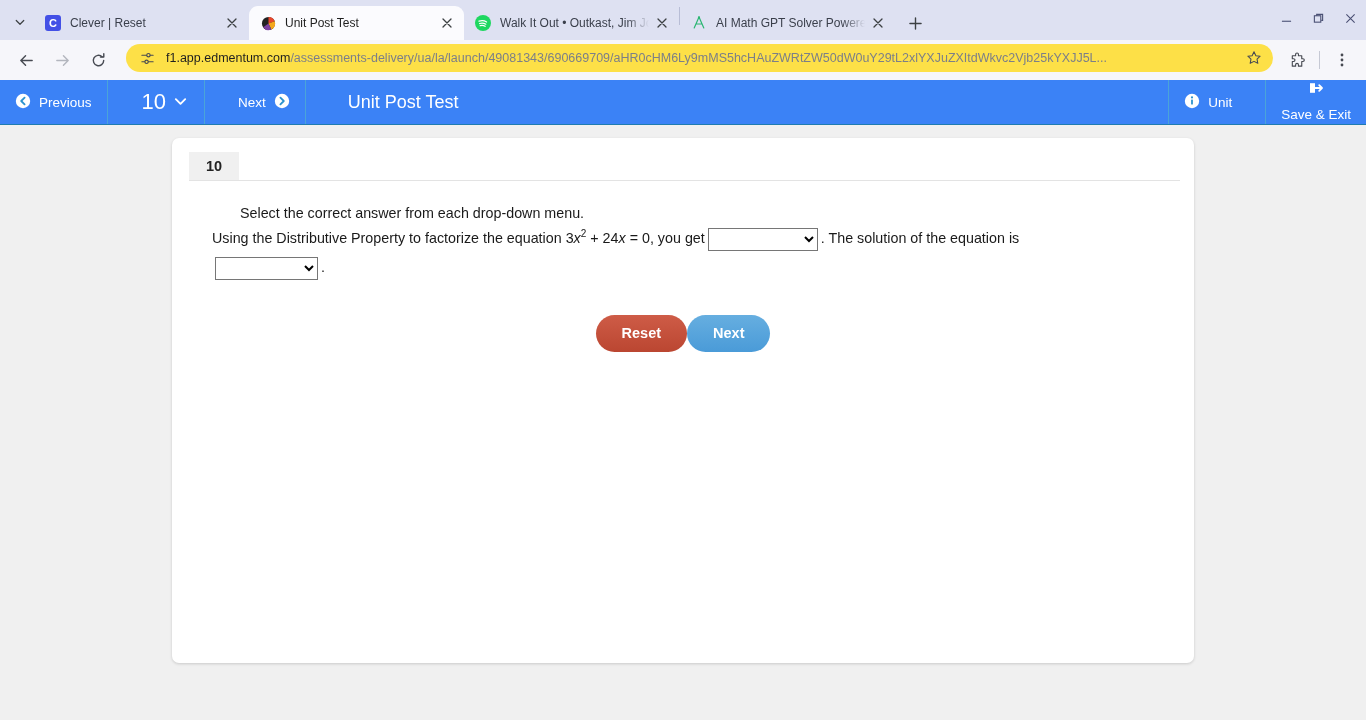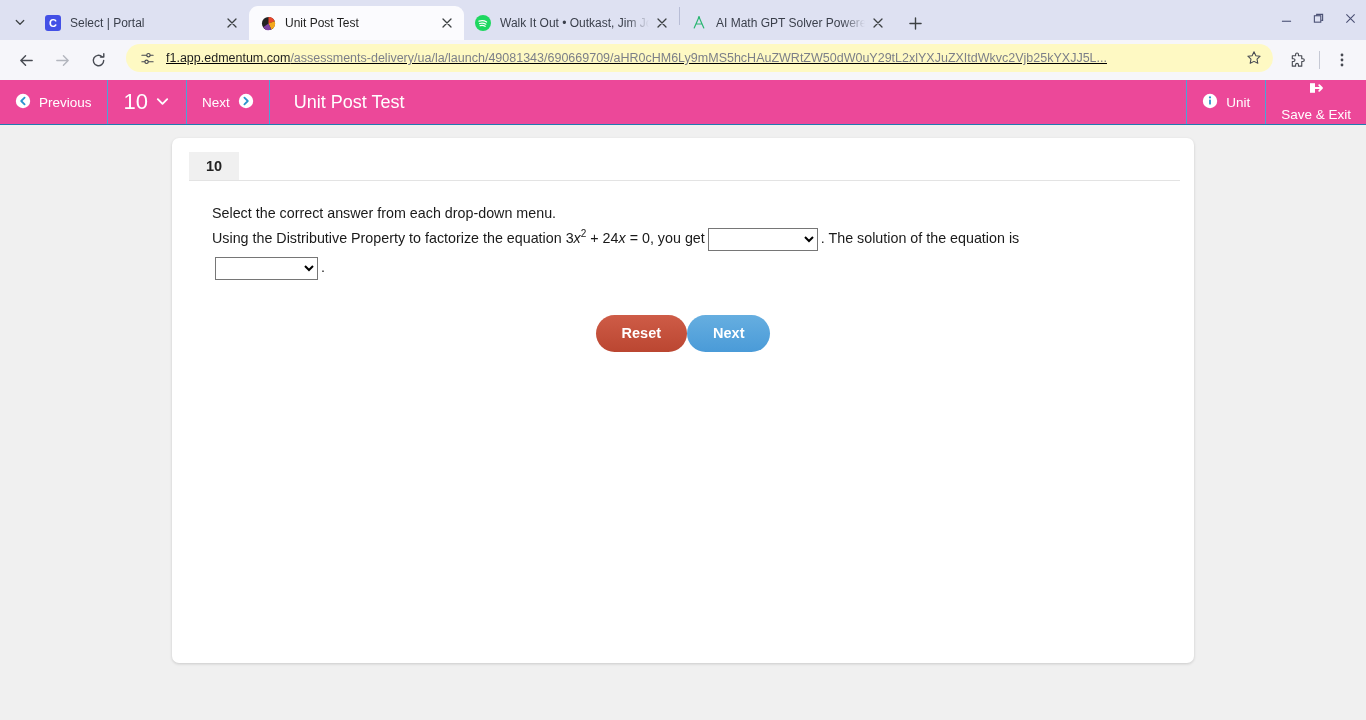--- a/index.html
+++ b/index.html
@@ -104,28 +104,27 @@
     width: 30px; height: 30px;
     display: flex; align-items: center; justify-content: center;
     border-radius: 50%;
     margin: 0 3px;
     color: #474a52;
   }
   .navbtn.disabled { color: #b3b6be; }
   .omnibox {
     flex: 1 1 auto;
     height: 28px;
-    background: #fef9c3;
+    background: #fde047;
     border-radius: 14px;
     display: flex;
     align-items: center;
     margin: 0 8px 4px 10px;
     padding: 0 6px 0 12px;
     overflow: hidden;
-    text-decoration: underline;
   }
   .omni-icon {
     width: 18px; height: 18px;
     flex: 0 0 18px;
     display: flex; align-items: center; justify-content: center;
     margin-right: 10px;
     color: #474a52;
   }
   .omni-url {
     flex: 1 1 auto;
@@ -149,25 +148,26 @@
     width: 30px; height: 30px;
     display: flex; align-items: center; justify-content: center;
     color: #474a52;
     margin: 0 1px;
   }
   .tb-div { width: 1px; height: 18px; background: #c6c9d4; margin: 0 6px; }
 
   
   #app-header {
     height: 45px;
-    background: #ec4899;
+    background: #3b82f6;
     display: flex;
     align-items: stretch;
     color: #ffffff;
     border-bottom: 1px solid #1f7cb0;
+    gap: 18px;
   }
   .hdr-btn {
     display: flex;
     align-items: center;
     gap: 8px;
     padding: 0 15px;
     font-size: 13.5px;
     border-right: 1px solid #4aa4d8;
     white-space: nowrap;
   }
@@ -218,20 +218,21 @@
     border-bottom: 1px solid #e3e3e3;
     margin: 0 14px 0 17px;
     position: relative;
     top: -1px;
   }
   .q-body { padding: 21px 40px 0 40px; }
   .q-instruction {
     font-size: 14.3px;
     color: #1a1a1a;
     line-height: 1.5;
+    margin-left: 28px;
   }
   .q-stem {
     font-size: 14.3px;
     color: #1a1a1a;
     line-height: 2.0;
   }
   .q-stem i { font-style: italic; }
   .q-stem sup { font-size: 10px; vertical-align: super; line-height: 0; }
   select.blank {
     font-family: "Liberation Sans", sans-serif;
@@ -284,21 +285,21 @@
         </svg>
     </div>
 
     <div class="tab inactive">
       <span class="tab-fav">
         <svg width="16" height="16" viewBox="0 0 16 16">
             <rect x="0" y="0" width="16" height="16" rx="3" fill="#4350e6"></rect>
             <text x="8" y="12" font-size="11" font-family="Liberation Sans, sans-serif" font-weight="bold" fill="#fff" text-anchor="middle">C</text>
           </svg>
       </span>
-      <span class="tab-title">Select | Portal</span>
+      <span class="tab-title">Clever | Reset</span>
       <span class="tab-close">
         <svg width="10" height="10" viewBox="0 0 10 10">
             <path d="M1 1l8 8M9 1l-8 8" stroke="currentColor" stroke-width="1.3" stroke-linecap="round"></path>
           </svg>
       </span>
     </div>
 
     <div class="tab active">
       <span class="tab-fav">
         <svg width="15" height="15" viewBox="0 0 16 16">

